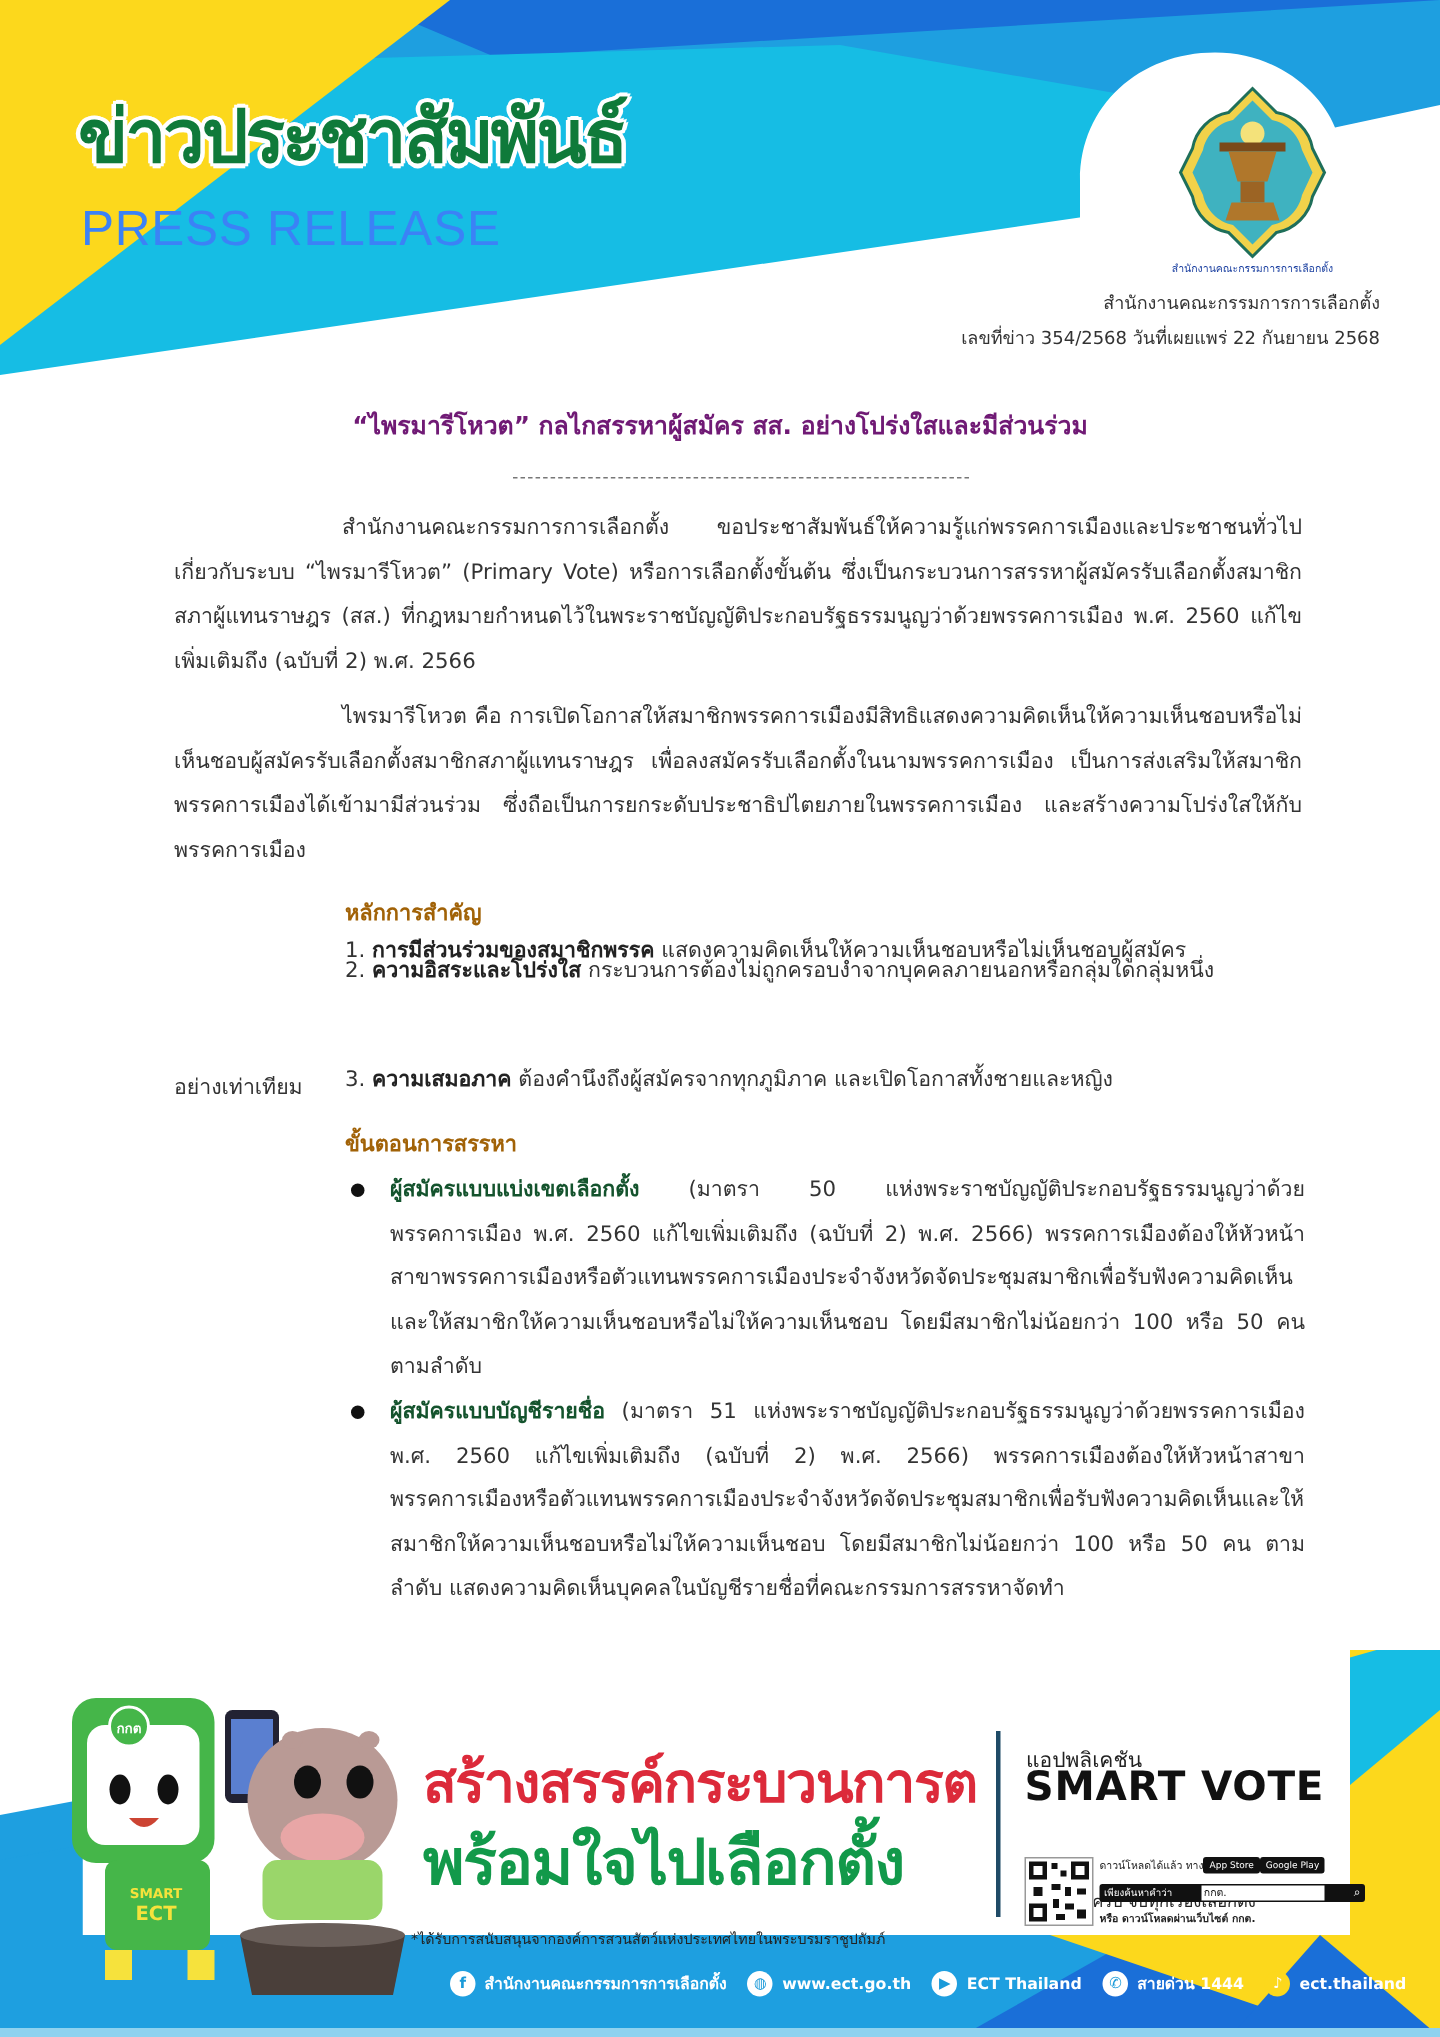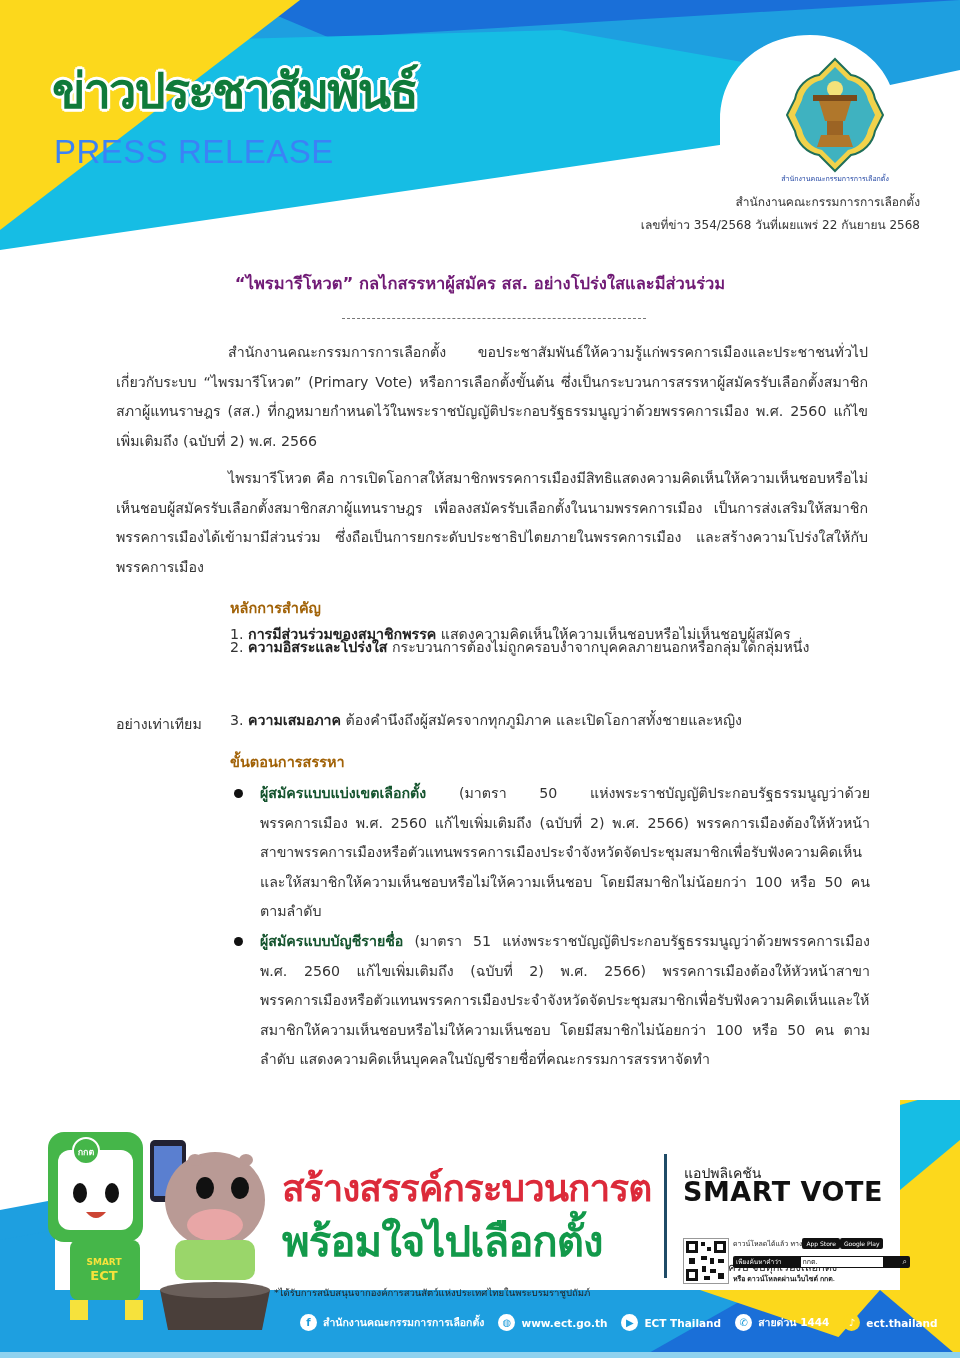--- a/index.html
+++ b/index.html
@@ -45,21 +45,21 @@
   .app-label { position:absolute; left:684px; top:1162px; font-size:14px; color:#222; }
   .app-name { position:absolute; left:683px; top:1176px; font-family:"DejaVu Sans", sans-serif; font-weight:bold; font-size:27px; color:#111; letter-spacing:0.5px; }
   .app-tag { position:absolute; left:684px; top:1210px; font-size:11px; color:#222;margin-top:48px; }
   .qr { position:absolute; left:683px; top:1238px; width:44px; height:44px; background:#fff; border:1px solid #999; }
   .dl-row { position:absolute; left:733px; top:1238px; font-size:7px; color:#222; display:flex; gap:0; align-items:center; }
   .store-btn { background:#111; color:#fff; font-size:6px; padding:2px 4px; border-radius:2px; }
   .search-row { position:absolute; left:733px; top:1256px; height:12px; display:flex; align-items:center; background:#111; border-radius:2px; padding:0 3px;gap:16px; }
   .search-row .lbl { color:#fff; font-size:6.5px; margin-right:3px; }
   .search-row .box { background:#fff; font-size:7px; color:#111; width:80px; height:10px; line-height:10px; padding-left:2px; }
   .search-row .mag { color:#fff; font-size:8px; margin-left:4px; }
-  .or-row { position:absolute; left:733px; top:1273px; font-size:7px; color:#222; font-weight:bold;font-family:Liberation Serif, serif; }
+  .or-row { position:absolute; left:733px; top:1273px; font-size:7px; color:#222; font-weight:bold; }
 
   .contact-bar { position:absolute; left:300px; top:1314px; display:flex; align-items:center; gap:8px; font-size:10.5px; color:#fff; font-weight:bold; }
   .contact-bar .ic { display:inline-flex; width:17px; height:17px; border-radius:50%; background:#fff; color:#1a9ad9; font-size:10px; align-items:center; justify-content:center; font-weight:bold; }
   .contact-bar .item { display:inline-flex; align-items:center; gap:6px; margin-right:6px; }
 </style>
 </head>
 <body>
 
 <svg id="header-bg" viewBox="0 0 960 260" preserveAspectRatio="none">
 

